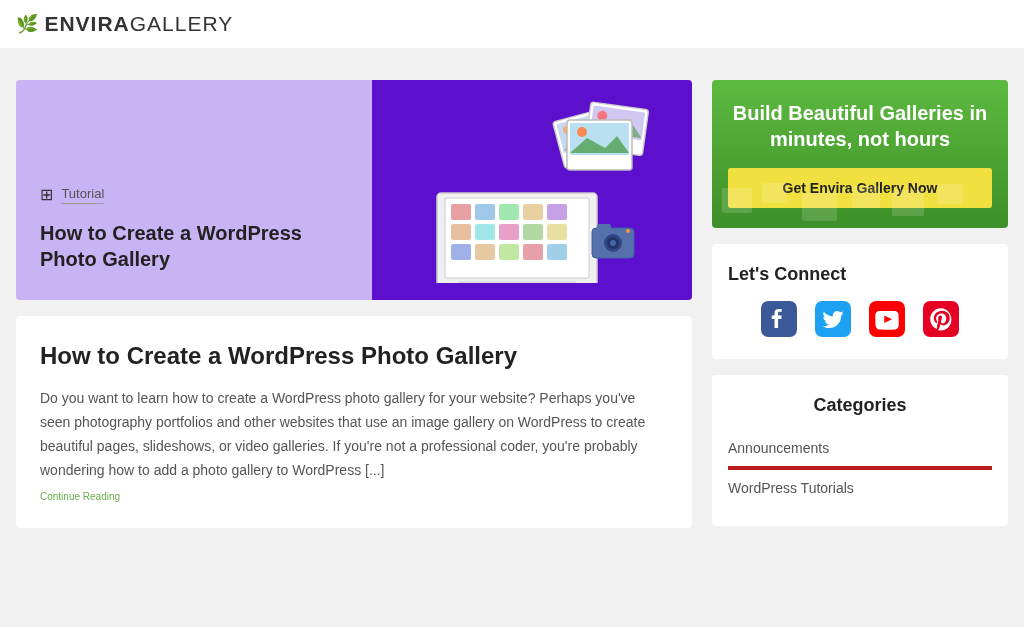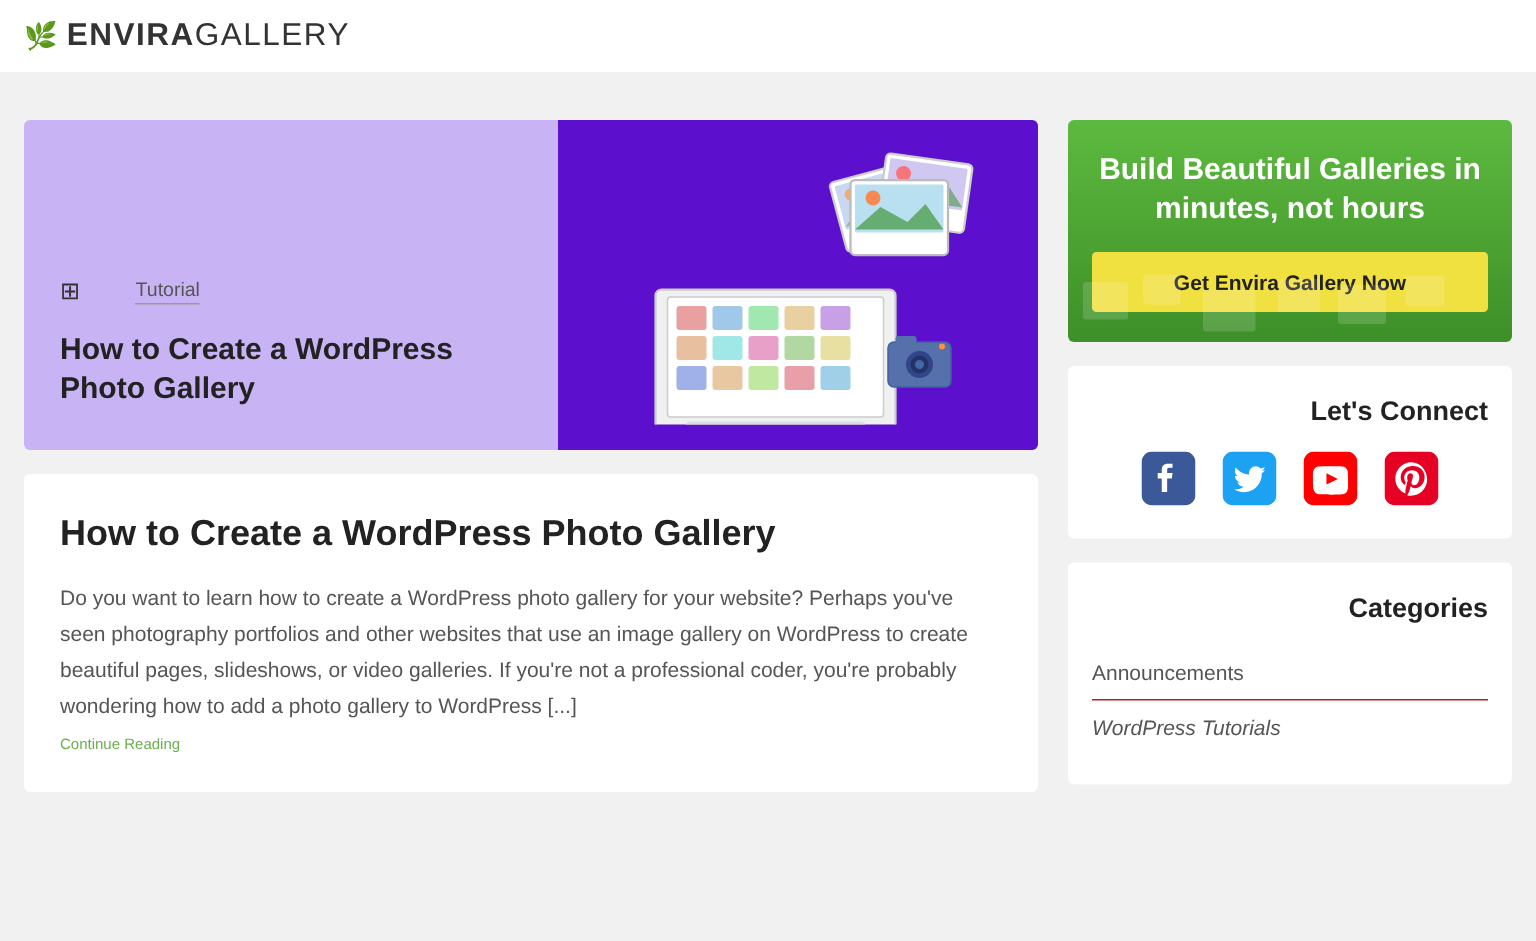--- a/index.html
+++ b/index.html
@@ -82,21 +82,20 @@
       margin-bottom: 8px;
     }
     .tutorial-icon {
       font-size: 16px;
     }
     .tutorial-label {
       font-size: 13px;
       color: #555;
       border-bottom: 1px solid #999;
       padding-bottom: 2px;
-      margin-left: 29px;
     }
     .hero-title {
       font-size: 20px;
       font-weight: 700;
       color: #222;
       line-height: 1.3;
       margin-top: 8px;
     }
     .hero-right {
       width: 320px;
@@ -170,21 +169,21 @@
       right: 0;
       height: 50px;
       opacity: 0.15;
     }
 
     
     .connect-card {
       background: #fff;
       border-radius: 4px;
       padding: 20px 16px;
-      text-align: right;
+      text-align: left;
     }
     .connect-title {
       font-size: 18px;
       font-weight: 700;
       color: #222;
       margin-bottom: 14px;
     }
     .social-icons {
       display: flex;
       justify-content: center;
@@ -209,32 +208,31 @@
     .categories-card {
       background: #fff;
       border-radius: 4px;
       padding: 20px 16px;
     }
     .categories-title {
       font-size: 18px;
       font-weight: 700;
       color: #222;
       margin-bottom: 14px;
-      text-align: right;
+      text-align: center;
     }
     .category-item {
       padding: 10px 0;
       font-size: 14px;
       color: #555;
-      border-bottom: 1px solid #b91c1c;
+      border-bottom: 4px solid #b91c1c;
       cursor: pointer;
     }
     .category-item:last-child {
       border-bottom: none;
-      font-style: italic;
     }
   </style>
 </head>
 <body>
 
 <div class="site-header">
   <div class="logo-area">
     <span class="logo-leaf">🌿</span>
     <span class="logo-text">
       <strong>ENVIRA</strong><span>GALLERY</span>

